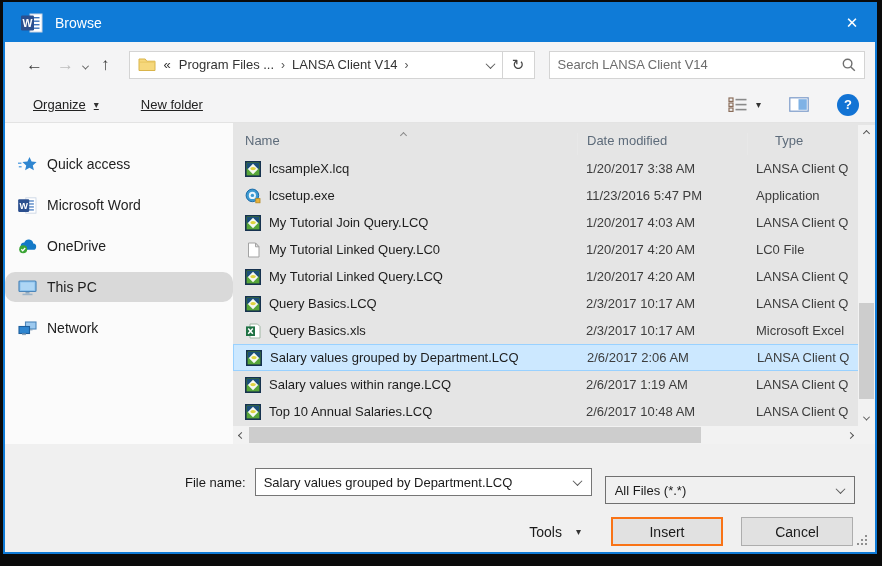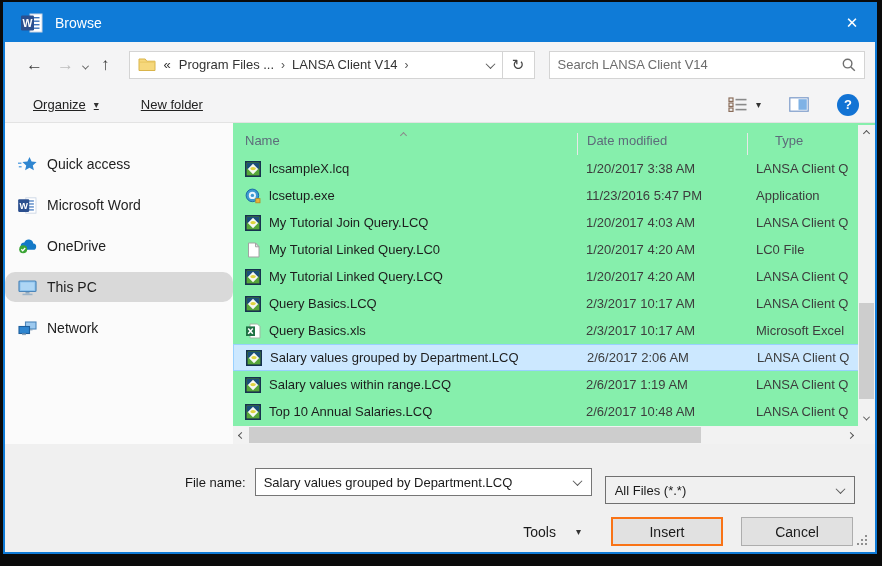--- a/index.html
+++ b/index.html
@@ -59,21 +59,21 @@
     font-size:13px; display:flex; align-items:center; justify-content:center; }
 
   
   .main { flex:none; height:321px; display:flex; background:#ffffff; }
   .sidebar { width:228px; flex:none; background:#fbfbfb; padding-top:26px; }
   .side-item { height:30px; display:flex; align-items:center; padding-left:13px; margin-bottom:11px;
     font-size:14px; color:#1e1e1e; }
   .side-item.selected { background:#d9d9d9;border-radius:10px; }
   .side-item .sico { width:19px; height:17px; margin-right:10px; flex:none; }
 
-  .filelist { flex:1; position:relative; background:#86efac; overflow:hidden; }
+  .filelist { flex:1; position:relative; background:#e5e5e5; overflow:hidden; }
   .lheader { height:32px; display:flex; align-items:flex-end; position:relative; font-size:13px; color:#5d6b7a; }
   .lheader .hc { padding:0 0 7px 12px; white-space:nowrap; overflow:hidden; }
   .hc.name { width:344px; flex:none; }
   .hc.date { width:170px; flex:none; border-left:1px solid #e8e8e8; padding-left:9px; }
   .hc.type { flex:1; border-left:1px solid #e8e8e8; padding-left:27px; }
   .sort-caret { position:absolute; top:3px; left:168px; }
 
   .rows { height:270px; }
   .frow { height:27px; display:flex; align-items:center; font-size:13px; color:#1d1d1d; }
   .frow .cell { white-space:nowrap; overflow:hidden; }
@@ -100,21 +100,21 @@
   .fn-row { margin-top:16px; display:flex; align-items:center; padding-left:180px; }
   .fn-label { font-size:13px; color:#1a1a1a; margin-right:9px; }
   .fn-combo { width:337px; height:28px; background:#fff; border:1px solid #767676; display:flex; align-items:center; }
   .fn-combo input { flex:1; border:none; outline:none; font-size:13px; padding-left:8px; color:#1a1a1a;
     font-family:"Liberation Sans",sans-serif; background:transparent; }
   .combo-chev { width:26px; display:flex; align-items:center; justify-content:center; }
   .ft-combo { margin-left:13px; width:250px; height:28px; background:#f0f0f0; border:1px solid #707070;
     display:flex; align-items:center; font-size:13px; color:#1a1a1a;margin-top:16px; }
   .ft-combo .val { flex:1; padding-left:9px; white-space:nowrap; overflow:hidden; }
   .btn-row { margin-top:13px; display:flex; align-items:center; justify-content:flex-end; padding-right:22px; }
-  .tools { display:flex; align-items:center; gap:20px; margin-right:30px; font-size:14px; color:#1a1a1a; }
+  .tools { display:flex; align-items:center; gap:14px; margin-right:30px; font-size:14px; color:#1a1a1a; }
   .tools .arrow { font-size:10px; color:#333; }
   .btn { width:112px; height:29px; display:flex; align-items:center; justify-content:center;
     font-size:14px; color:#1a1a1a; background:#e1e1e1; }
   .btn.default { border:2px solid #f97316; }
   .btn.normal { border:1px solid #adadad; margin-left:18px; }
   .grip { position:absolute; right:8px; bottom:7px; width:2px; height:2px; background:#8f8f8f;
     box-shadow:0 -4px #8f8f8f, 0 -8px #8f8f8f, -4px 0 #8f8f8f, -8px 0 #8f8f8f, -4px -4px #8f8f8f; }
 
   .arrow-glyph { font-size:10px; color:#333; }
   svg { display:block; }

